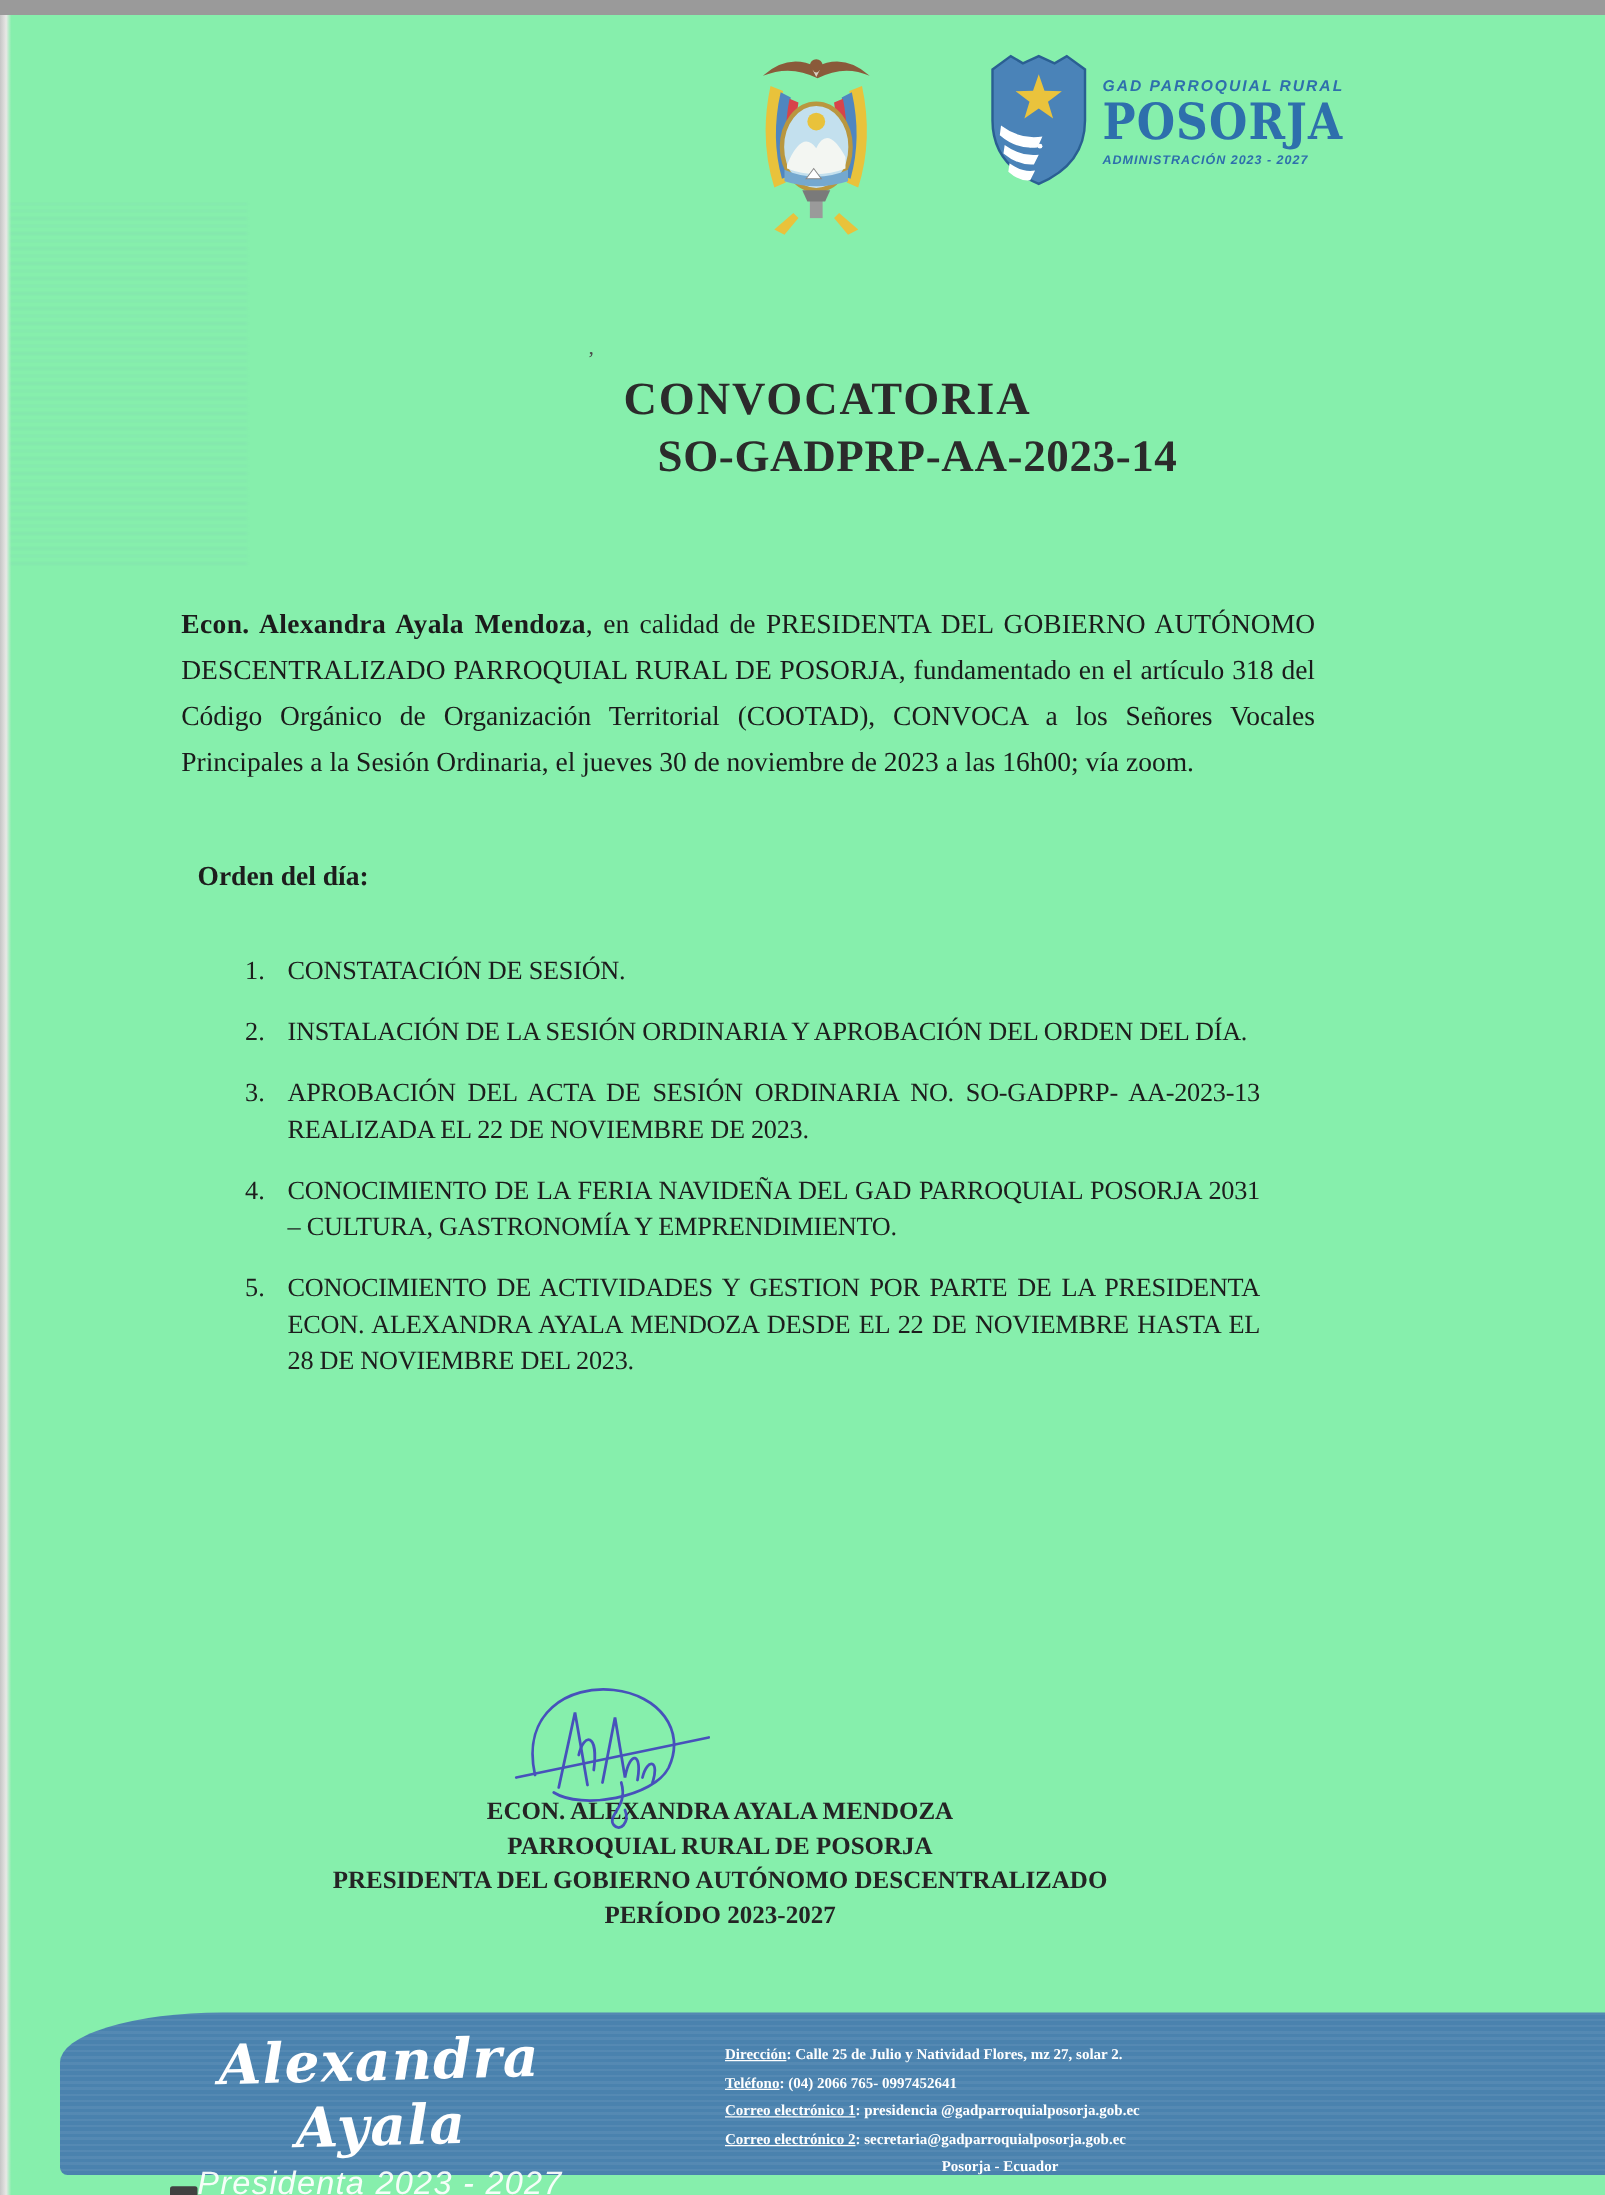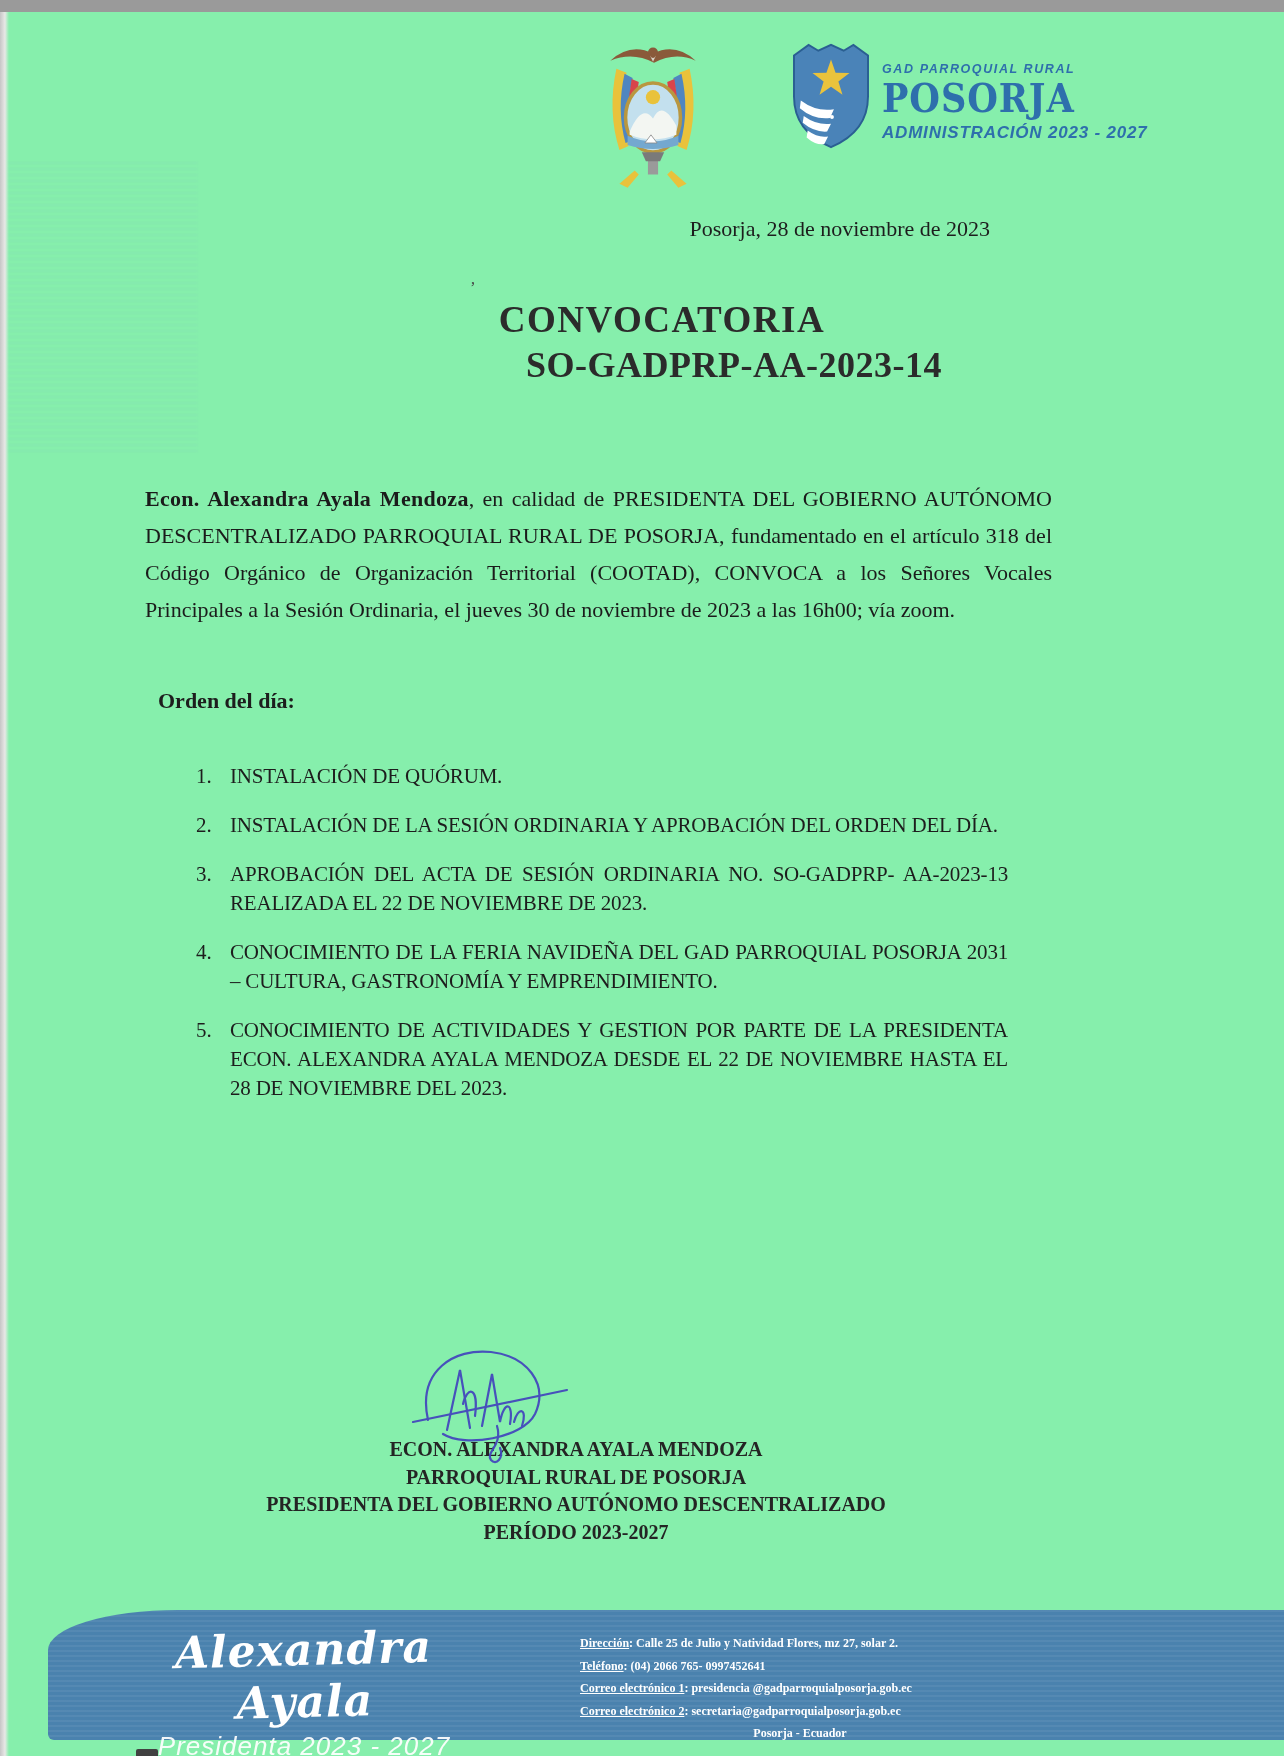--- a/index.html
+++ b/index.html
@@ -20,21 +20,21 @@
   
   .coat{position:absolute;left:592px;top:28px;width:122px;height:148px;}
   .logo{position:absolute;left:786px;top:26px;width:240px;height:132px;}
   .logo-shield{position:absolute;left:0;top:2px;width:90px;height:112px;}
   .logo-text{position:absolute;left:96px;top:24px;width:150px;}
   .logo-org{font-family:"Liberation Sans",sans-serif;font-weight:bold;font-style:italic;
     font-size:12.5px;letter-spacing:1.6px;color:var(--logo-blue,#2e6fac);white-space:nowrap;}
   .logo-name{font-family:"DejaVu Serif",serif;font-weight:bold;font-size:40px;line-height:44px;
     color:var(--logo-blue,#2e6fac);transform:scaleX(.88);transform-origin:left;white-space:nowrap;letter-spacing:1px;}
   .logo-admin{font-family:"Liberation Sans",sans-serif;font-weight:bold;font-style:italic;
-    font-size:17px;letter-spacing:.8px;color:var(--logo-blue,#2e6fac);margin-top:3px;white-space:nowrap;}
+    font-size:10px;letter-spacing:.8px;color:var(--logo-blue,#2e6fac);margin-top:3px;white-space:nowrap;}
 
   .date-line{position:absolute;left:540px;top:204px;width:450px;text-align:right;font-size:22px;}
 
   .page-title{position:absolute;left:362px;top:286px;width:600px;text-align:center;
     font-size:37px;font-weight:bold;letter-spacing:1.5px;color:#2b2b2b;}
   .page-subtitle{position:absolute;left:342px;top:332px;width:600px;text-align:right;
     font-size:36px;font-weight:bold;letter-spacing:.5px;color:#2b2b2b;}
 
   .body-par{position:absolute;left:145px;top:468px;width:907px;margin:0;
     font-size:22px;line-height:37px;text-align:justify;color:#1b1b1b;font-family:Liberation Serif, serif;}
@@ -107,34 +107,33 @@
         <circle cx="38" cy="78" r="2" fill="#fff"></circle>
         <circle cx="46" cy="79" r="2" fill="#fff"></circle>
     </svg>
     <div class="logo-text">
       <div class="logo-org">GAD PARROQUIAL RURAL</div>
       <div class="logo-name">POSORJA</div>
       <div class="logo-admin">ADMINISTRACIÓN 2023 - 2027</div>
     </div>
   </div>
 
-  <div class="date-line">Posorja, 28 de noviembre de 2023</div>
   <div class="title-artifact">’</div>
 
   <div class="page-title">CONVOCATORIA</div>
   <div class="page-subtitle">SO-GADPRP-AA-2023-14</div>
 
   <p class="body-par"><b>Econ. Alexandra Ayala Mendoza</b><span>, en calidad de PRESIDENTA DEL GOBIERNO AUTÓNOMO DESCENTRALIZADO PARROQUIAL RURAL DE POSORJA, fundamentado en el artículo 318 del Código Orgánico de Organización Territorial (COOTAD), CONVOCA a los Señores Vocales Principales a la Sesión Ordinaria, el jueves 30 de noviembre de 2023 a las 16h00; vía zoom.</span></p>
 
   <div class="agenda-heading">Orden del día:</div>
 
   <div class="agenda-list">
     <div class="agenda-item">
       <span class="agenda-num">1.</span>
-      <div class="agenda-txt">INSTALACIÓN DE QUÓRUM.</div>
+      <div class="agenda-txt">CONSTATACIÓN DE SESIÓN.</div>
     </div>
     <div class="agenda-item">
       <span class="agenda-num">2.</span>
       <div class="agenda-txt">INSTALACIÓN DE LA SESIÓN ORDINARIA Y APROBACIÓN DEL ORDEN DEL DÍA.</div>
     </div>
     <div class="agenda-item">
       <span class="agenda-num">3.</span>
       <div class="agenda-txt">APROBACIÓN DEL ACTA DE SESIÓN ORDINARIA NO. SO-GADPRP- AA-2023-13 REALIZADA EL 22 DE NOVIEMBRE DE 2023.</div>
     </div>
     <div class="agenda-item">

